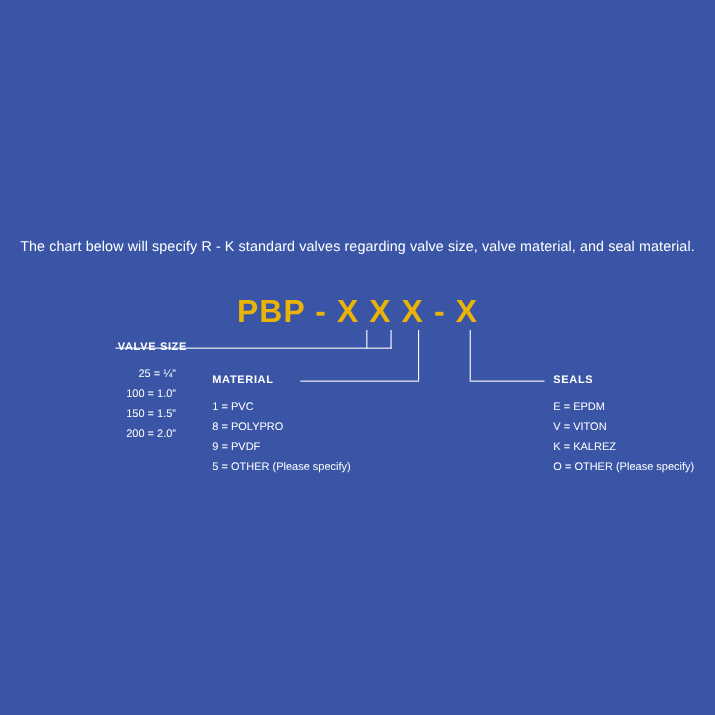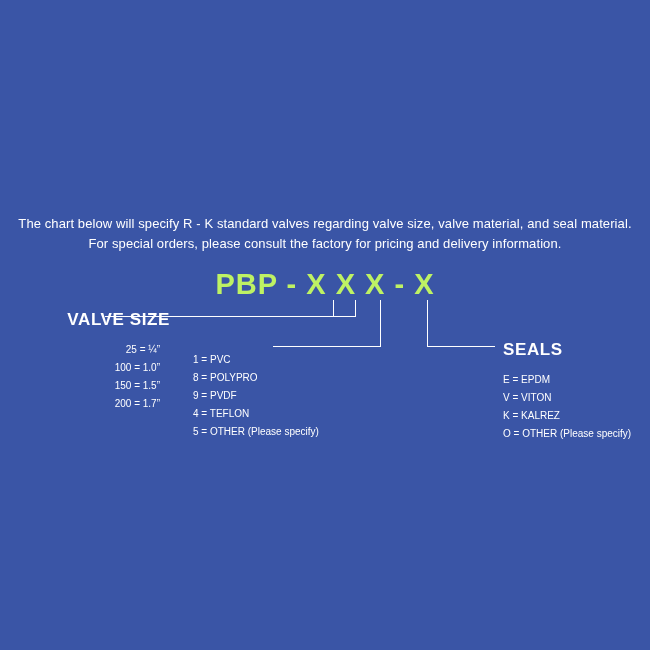--- a/index.html
+++ b/index.html
@@ -39,38 +39,38 @@
   
   .code {
     position: absolute;
     left: 0;
     top: 268px;
     width: 650px;
     text-align: center;
     font-size: 29px;
     font-weight: bold;
     letter-spacing: 1px;
-    color: #bef264;
+    color: #eab308;
     white-space: pre;
   }
 
   
   .rule {
     position: absolute;
     background: #ffffff;
   }
   .h { height: 1px; }
   .v { width: 1px; }
 
   
   .block {
     position: absolute;
   }
   .block .title {
-    font-size: 17px;
+    font-size: 10px;
     font-weight: bold;
     letter-spacing: 0.6px;
     white-space: nowrap;
   }
   .block .item {
     font-size: 10px;
     line-height: 18px;
     white-space: nowrap;
   }
 
@@ -100,51 +100,50 @@
   }
   #seals .items { margin-top: 11px; }
 </style>
 </head>
 <body>
 
 <div id="page">
 
   <div class="intro">
     <span class="line">The chart below will specify R - K standard valves regarding valve size, valve material, and seal material.</span>
-    <span class="line">For special orders, please consult the factory for pricing and delivery information.</span>
   </div>
 
   <div class="code">PBP - X X X - X</div>
 
   <div class="rule v" style="left:333px; top:300px; height:17px;"></div>
   <div class="rule v" style="left:355px; top:300px; height:17px;"></div>
   <div class="rule h" style="left:105px; top:316px; width:251px;"></div>
 
   <div class="rule v" style="left:380px; top:300px; height:46px;"></div>
   <div class="rule h" style="left:273px; top:346px; width:108px;"></div>
 
   <div class="rule v" style="left:427px; top:300px; height:46px;"></div>
   <div class="rule h" style="left:427px; top:346px; width:68px;"></div>
 
   <div class="block" id="valve-size">
     <div class="title">VALVE SIZE</div>
     <div class="items">
       <div class="item">25 = ¼”</div>
       <div class="item">100 = 1.0”</div>
       <div class="item">150 = 1.5”</div>
-      <div class="item">200 = 1.7”</div>
+      <div class="item">200 = 2.0”</div>
     </div>
   </div>
 
   <div class="block" id="material">
+    <div class="title">MATERIAL</div>
     <div class="items">
       <div class="item">1 = PVC</div>
       <div class="item">8 = POLYPRO</div>
       <div class="item">9 = PVDF</div>
-      <div class="item">4 = TEFLON</div>
       <div class="item">5 = OTHER (Please specify)</div>
     </div>
   </div>
 
   <div class="block" id="seals">
     <div class="title">SEALS</div>
     <div class="items">
       <div class="item">E = EPDM</div>
       <div class="item">V = VITON</div>
       <div class="item">K = KALREZ</div>

